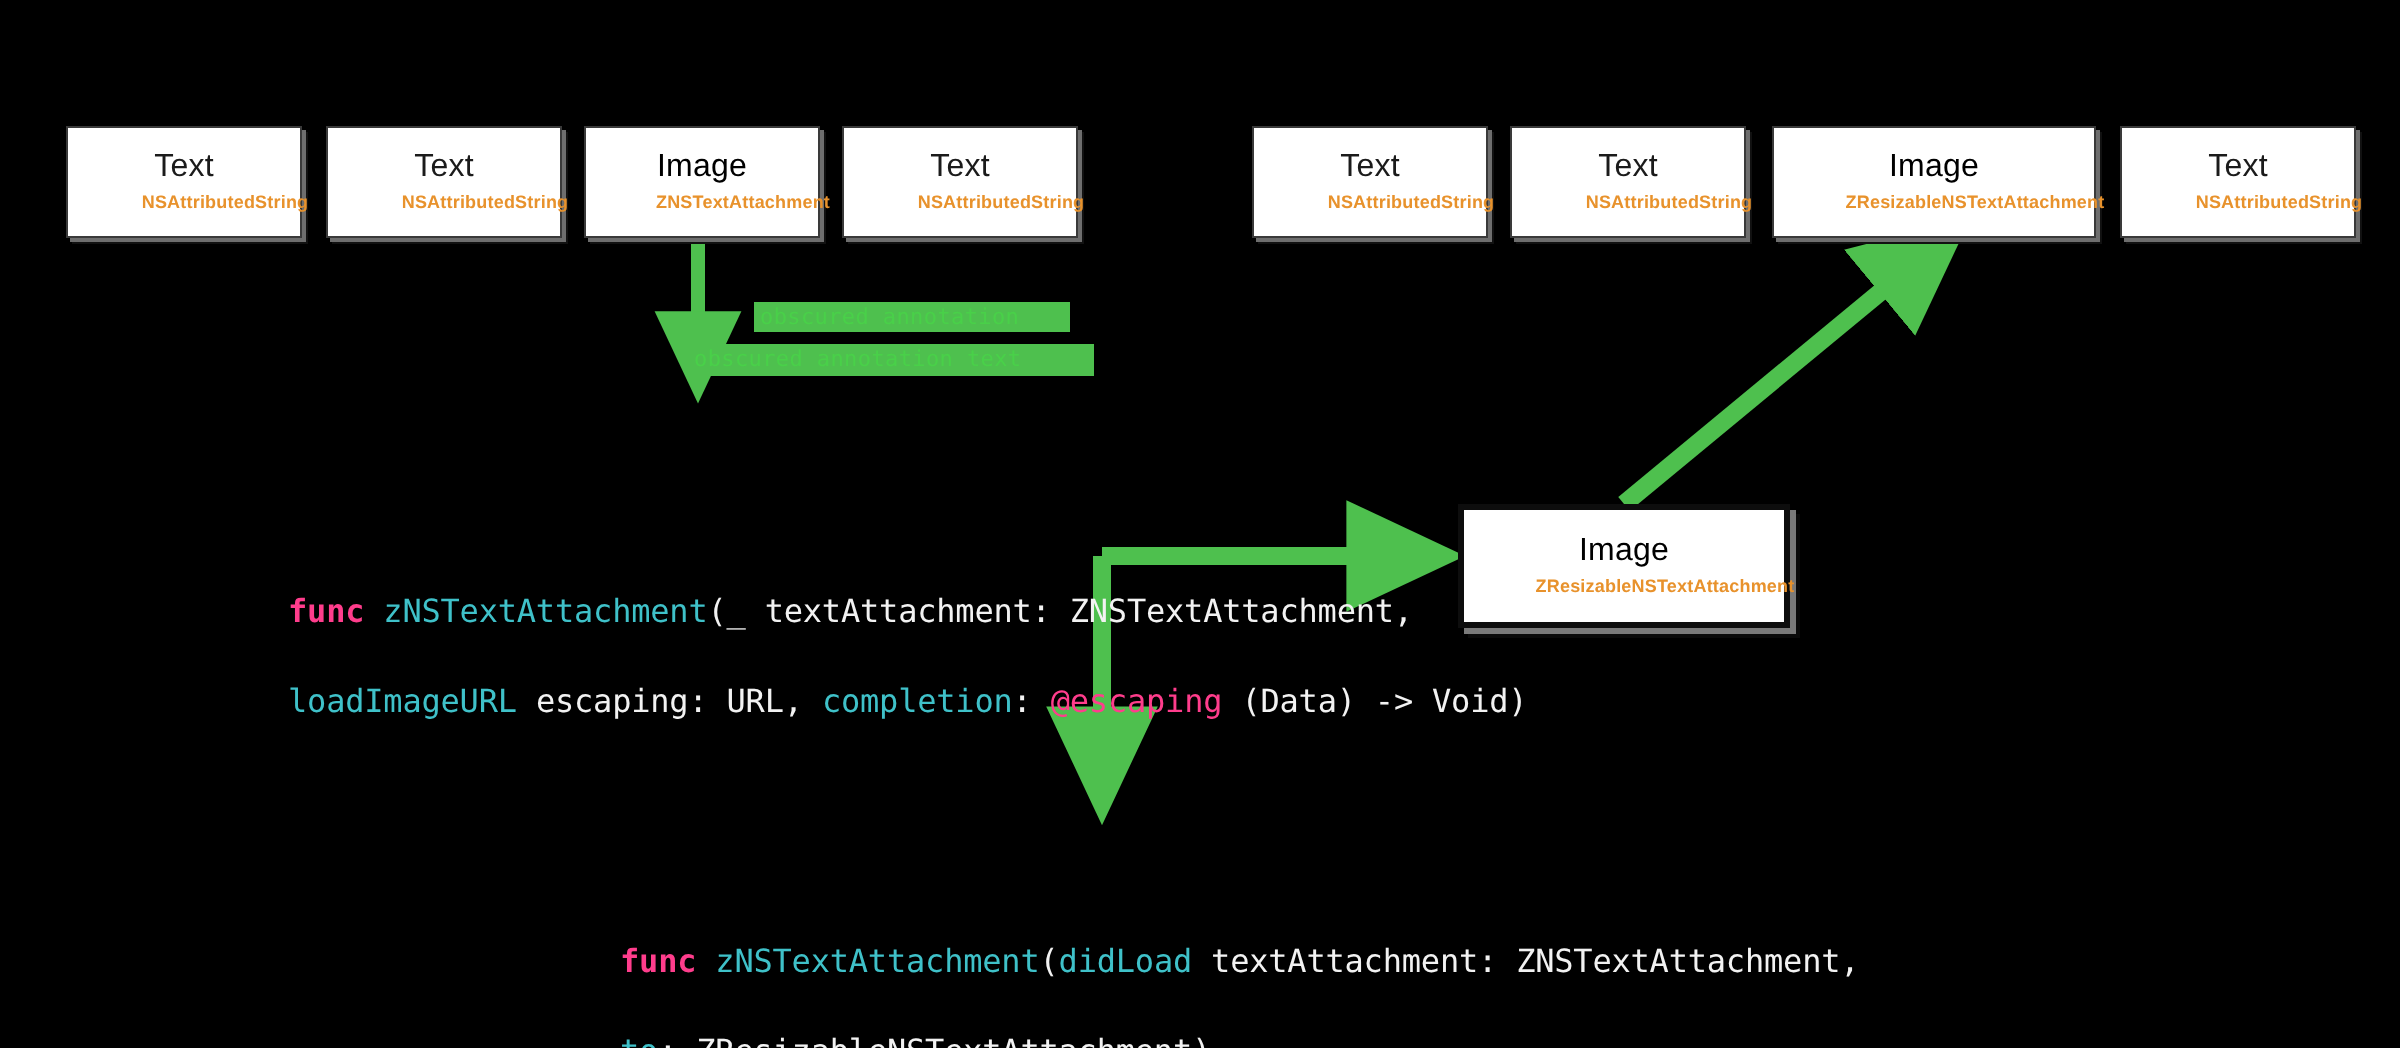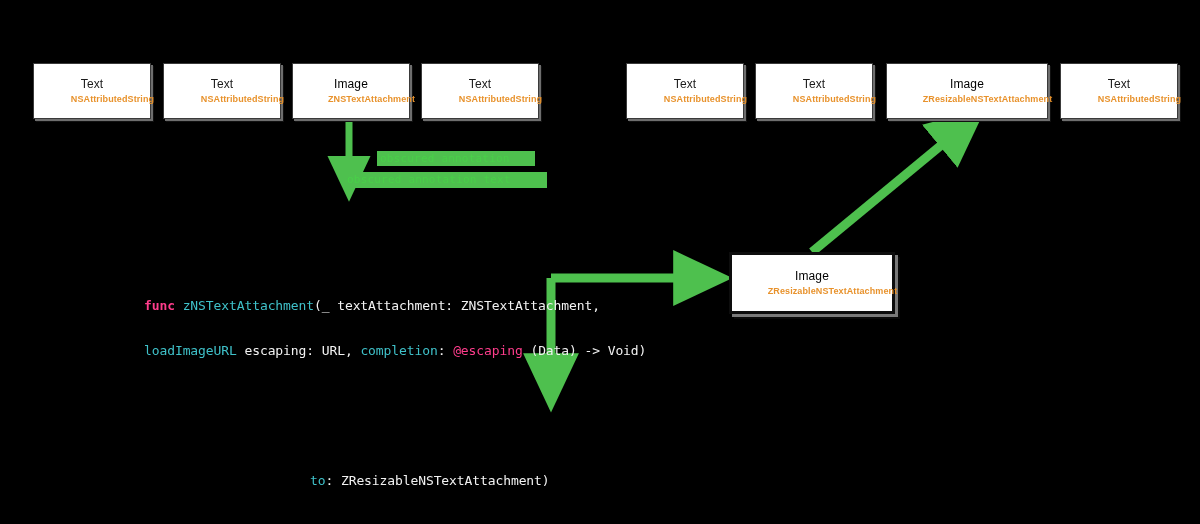--- a/index.html
+++ b/index.html
@@ -29,21 +29,21 @@
     border: 1px solid #3a3a3a;
     box-shadow: 2px 2px 0 0 #6e6e6e, 3px 3px 0 0 #111111;
     display: flex;
     flex-direction: column;
     align-items: center;
     justify-content: center;
     box-sizing: border-box;
     line-height: 1;
   }
   .node .title {
-    font-size: 12px;
+    font-size: 16px;
     color: #1b1b1b;
     letter-spacing: 0.1px;
     margin-bottom: 5px;
     white-space: nowrap;
   }
   .node .title.img {
     color: #000000;
   }
   .node .subtitle {
     font-size: 9px;
@@ -57,21 +57,21 @@
   
   .node.focus {
     border: 3px solid #0d0d0d;
     box-shadow: 3px 3px 0 0 #7a7a7a, 5px 5px 0 0 #0a0a0a;
   }
 
   
   .code {
     position: absolute;
     font-family: "DejaVu Sans Mono", "Liberation Mono", monospace;
-    font-size: 13px;
+    font-size: 16px;
     line-height: 15px;
     white-space: pre;
     color: #e6e6e6;
     letter-spacing: -0.1px;
   }
   .kw   { color: #ff3d8c; font-weight: bold; }
   .fn   { color: #3fc1c9; }
   .lbl  { color: #3fc1c9; margin-top: 28px; }
   .attr { color: #ff3d8c; }
   .plain{ color: #f2f2f2; }
@@ -168,16 +168,17 @@
     <div class="title img">Image</div>
     <div class="subtitle">ZResizableNSTextAttachment</div>
   </div>
 
   <div class="code" style="left:144px; top:268px;">
     <div><span class="kw">func </span><span class="fn">zNSTextAttachment</span><span class="plain">(_ textAttachment: ZNSTextAttachment,</span></div>
     <div><span class="lbl">loadImageURL</span><span class="plain"> escaping: URL, </span><span class="lbl">completion</span><span class="plain">: </span><span class="attr">@escaping</span><span class="plain"> (Data) -&gt; Void)</span></div>
   </div>
 
   <div class="code" style="left:310px; top:443px;">
+    <div><span class="kw">func </span><span class="fn">zNSTextAttachment</span><span class="plain">(</span><span class="lbl">didLoad</span><span class="plain"> textAttachment: ZNSTextAttachment,</span></div>
     <div><span class="lbl">to</span><span class="plain">: ZResizableNSTextAttachment)</span></div>
   </div>
 
 </div>
 
 </body></html>

